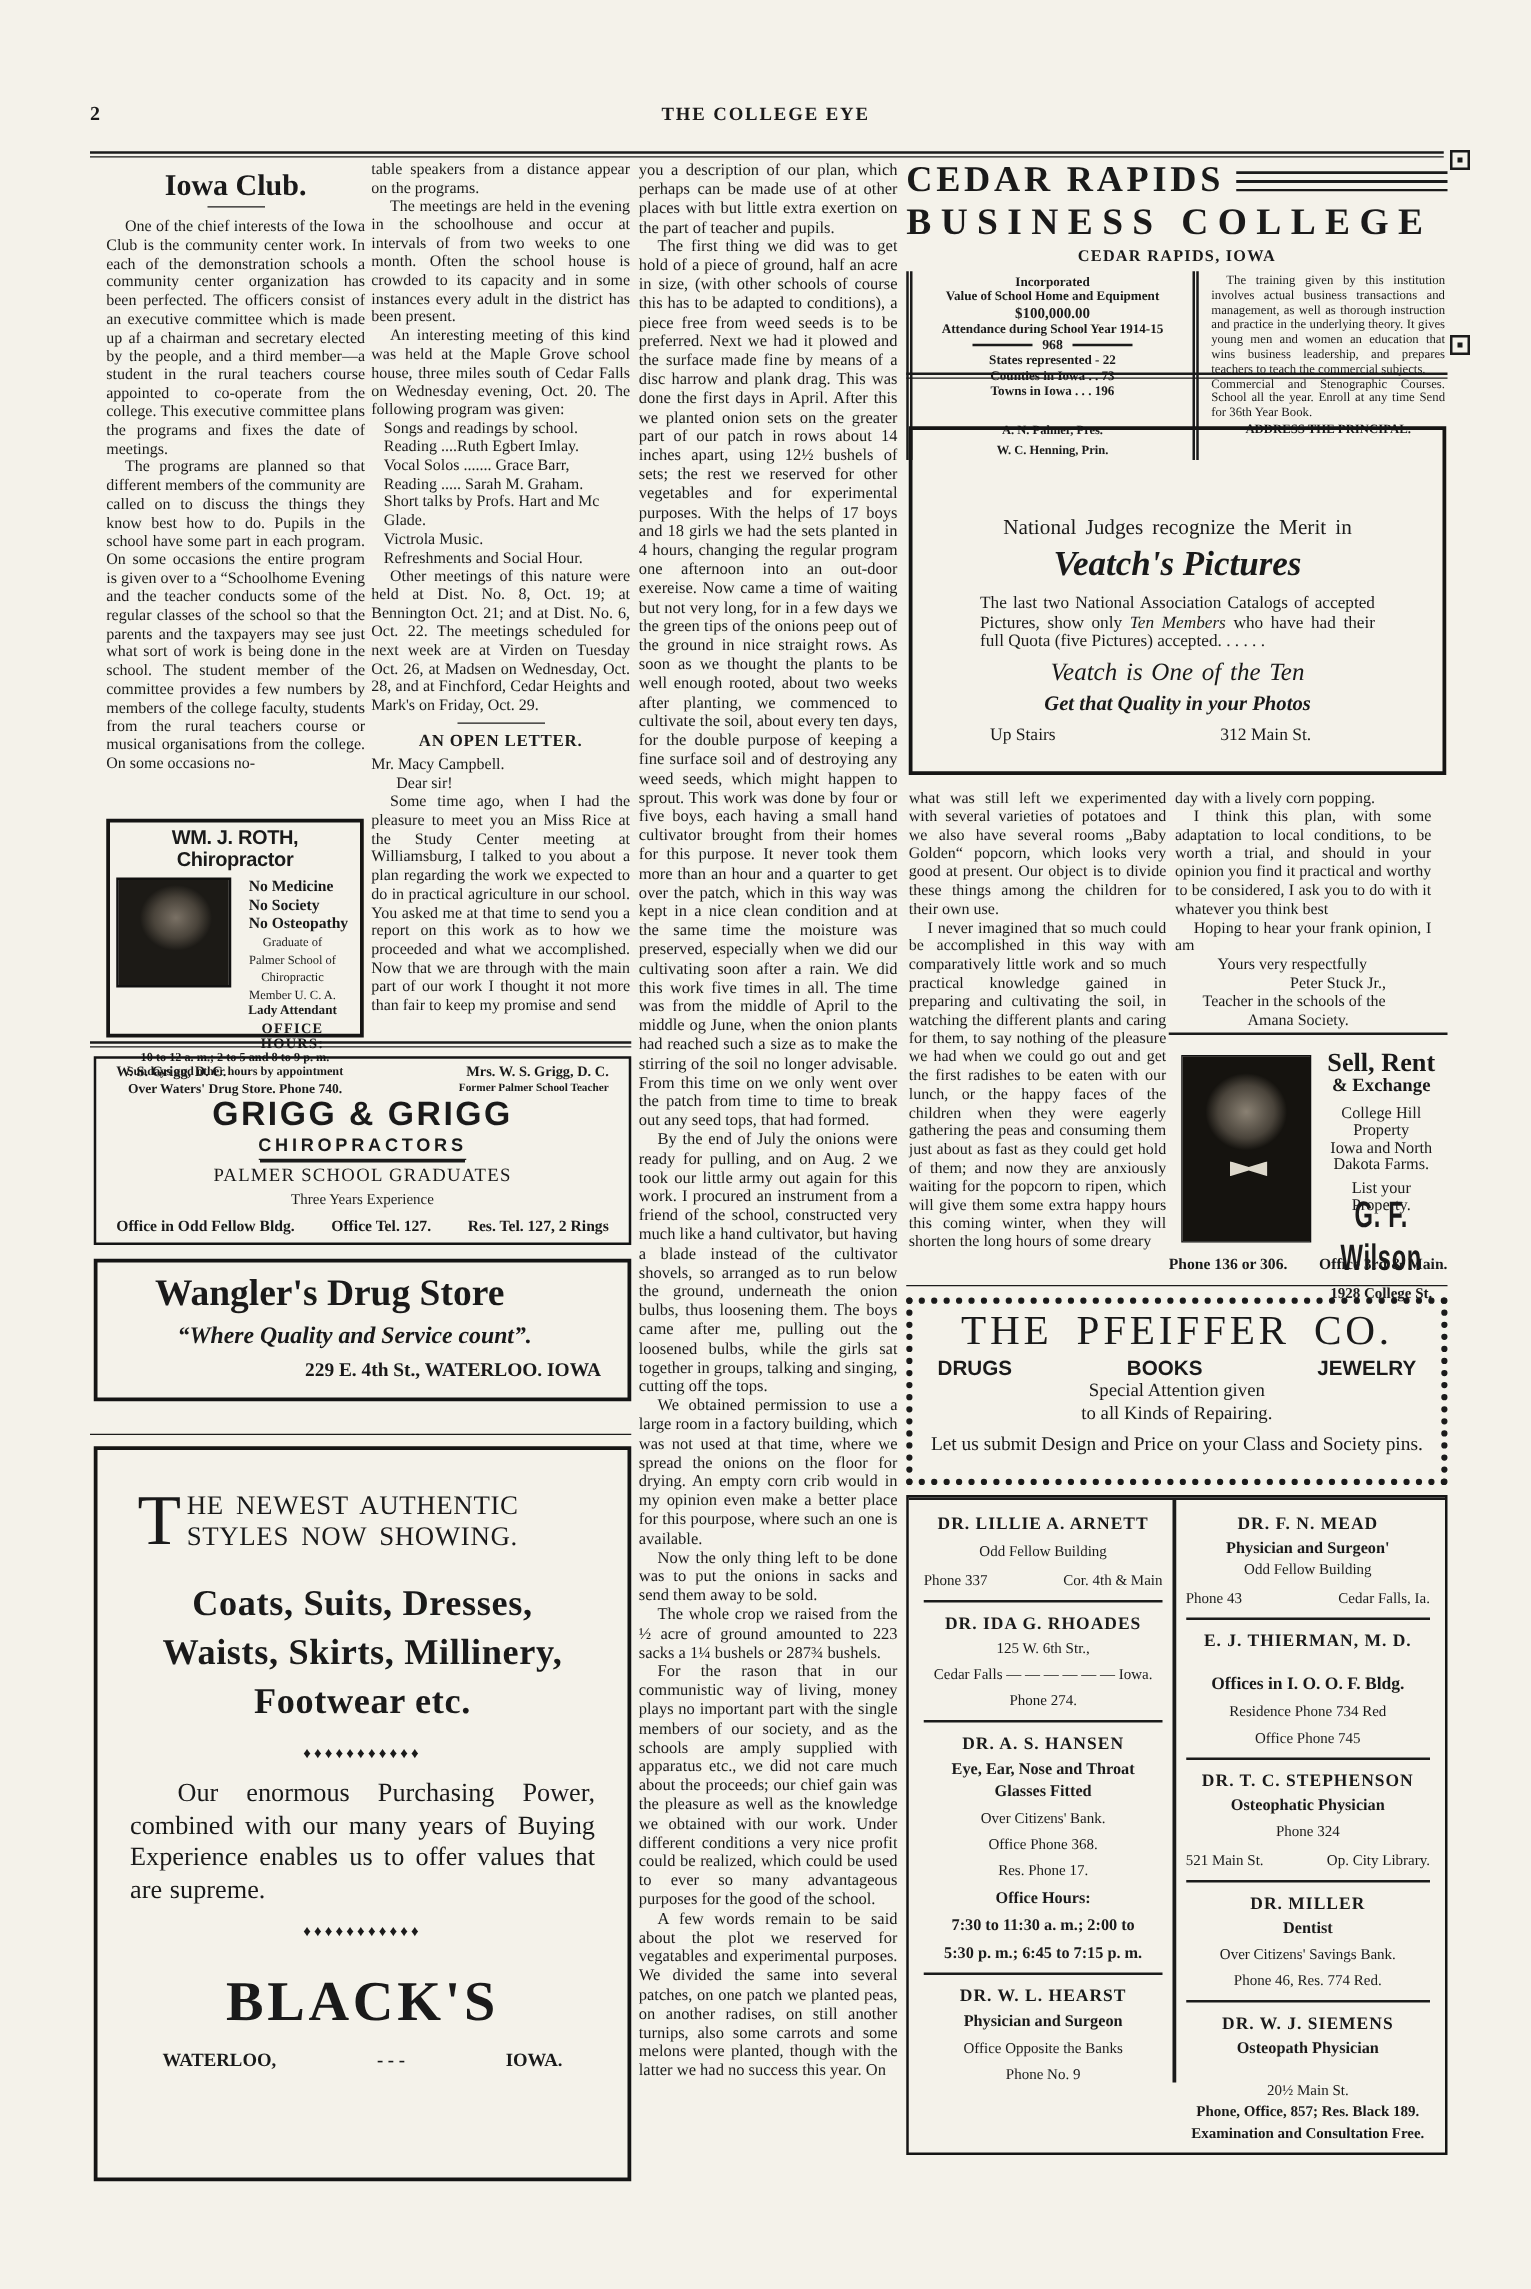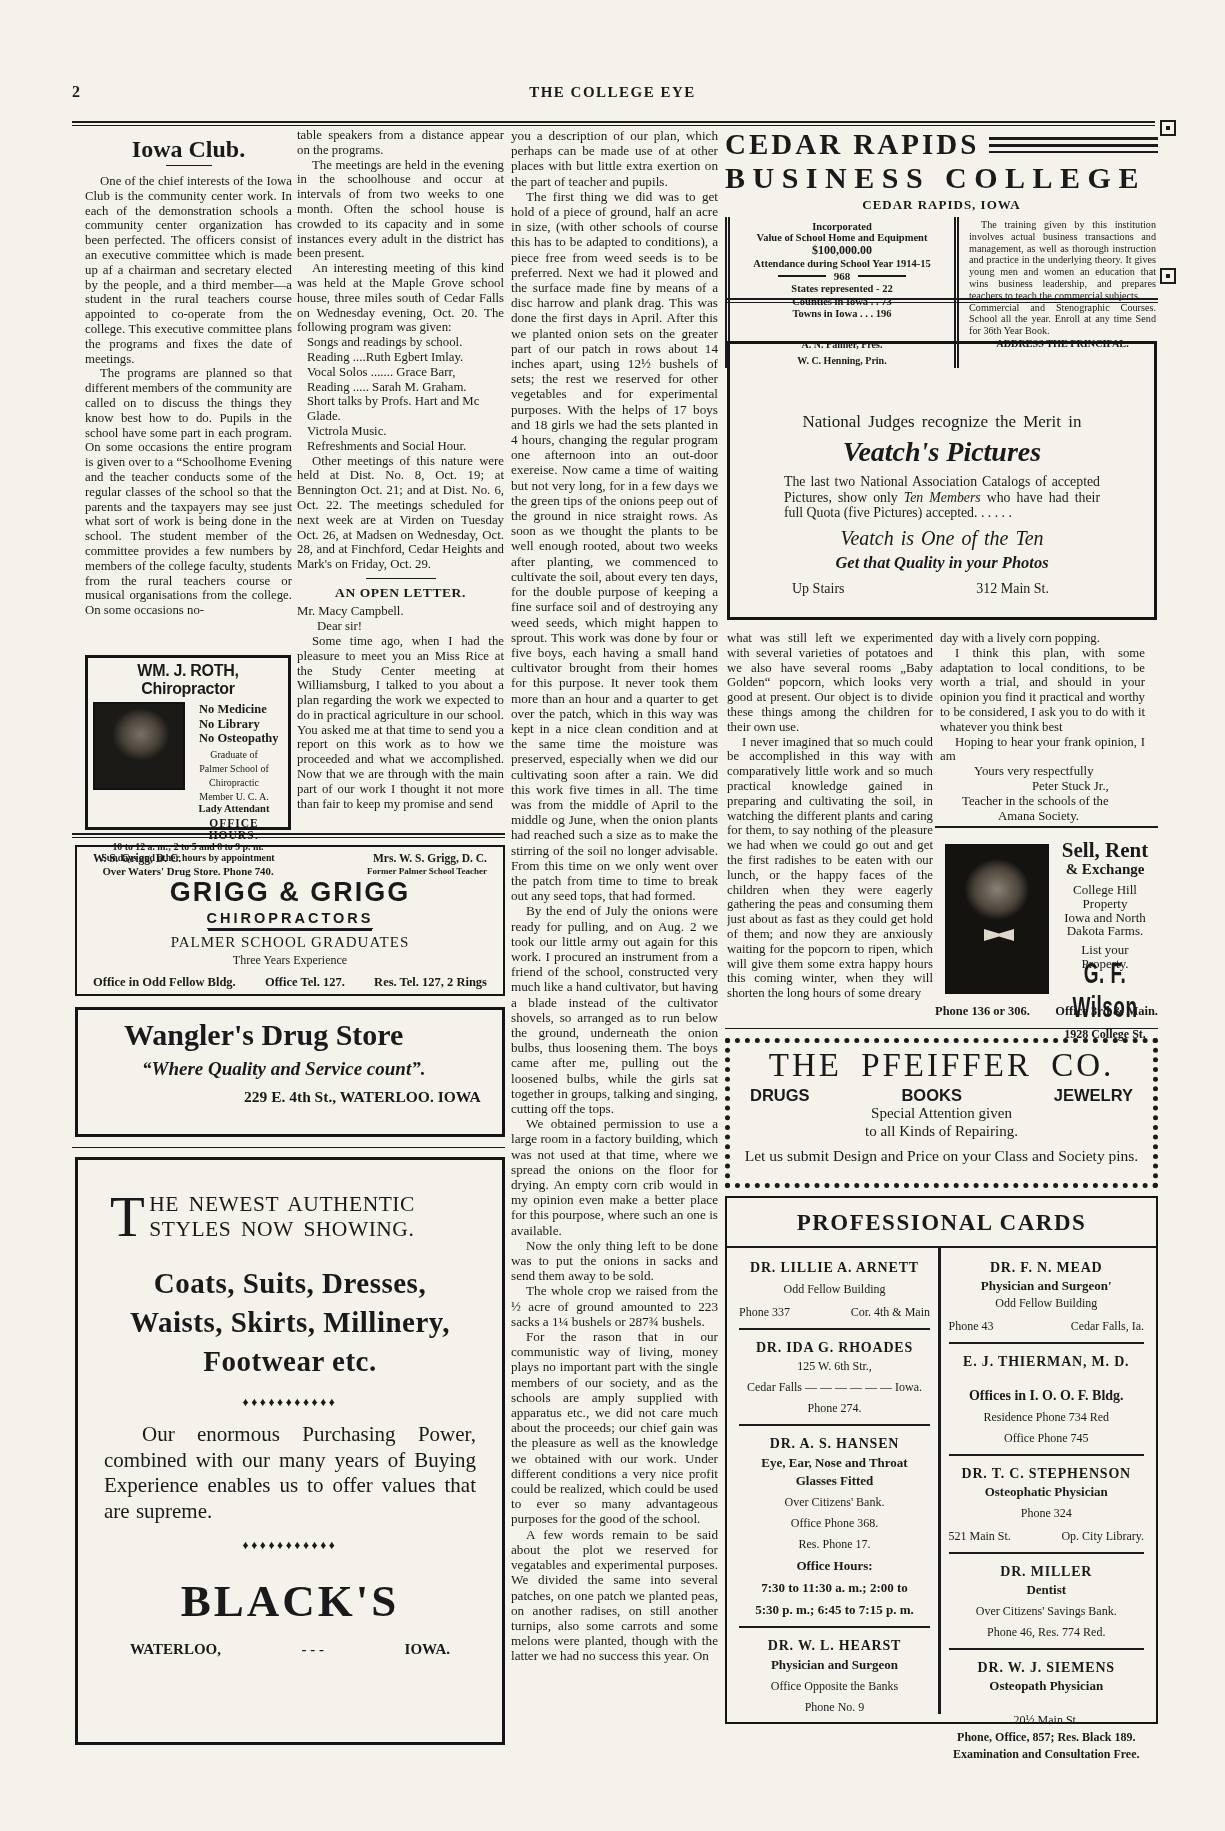--- a/index.html
+++ b/index.html
@@ -149,21 +149,21 @@
     <p class="ind">One of the chief interests of the Iowa Club is the community center work. In each of the demonstration schools a community center organization has been perfected. The officers consist of an executive committee which is made up af a chairman and secretary elected by the people, and a third member—a student in the rural teachers course appointed to co-operate from the college. This executive committee plans the programs and fixes the date of meetings.</p>
     <p class="ind">The programs are planned so that different members of the community are called on to discuss the things they know best how to do. Pupils in the school have some part in each program. On some occasions the entire program is given over to a “Schoolhome Evening and the teacher conducts some of the regular classes of the school so that the parents and the taxpayers may see just what sort of work is being done in the school. The student member of the committee provides a few numbers by members of the college faculty, students from the rural teachers course or musical organisations from the college. On some occasions no-</p>
   </div>
 
   <div class="abs roth" style="left:85px;top:655px;width:206px;height:175px;">
     <div class="roth-title">WM. J. ROTH, Chiropractor</div>
     <div class="roth-row">
       <div class="photo-roth"></div>
       <div class="roth-right">
         <div class="roth-no">No Medicine</div>
-        <div class="roth-no">No Library</div>
+        <div class="roth-no">No Society</div>
         <div class="roth-no">No Osteopathy</div>
         <div class="roth-cred">Graduate of</div>
         <div class="roth-cred">Palmer School of</div>
         <div class="roth-cred">Chiropractic</div>
         <div class="roth-cred">Member U. C. A.</div>
         <div class="roth-lady">Lady Attendant</div>
         <div class="roth-oh">OFFICE HOURS:</div>
       </div>
     </div>
     <div class="roth-hours">10 to 12 a. m.; 2 to 5 and 8 to 9 p. m.</div>
@@ -309,21 +309,21 @@
     <div class="grigg-sub"><span>CHIROPRACTORS</span></div>
     <div class="grigg-l1">PALMER SCHOOL GRADUATES</div>
     <div class="grigg-l2">Three Years Experience</div>
     <div class="grigg-bot">
       <span>Office in Odd Fellow Bldg.</span>
       <span>Office Tel. 127.</span>
       <span>Res. Tel. 127, 2 Rings</span>
     </div>
   </div>
 
-  <div class="abs wangler" style="left:75px;top:1007px;width:430px;height:130px;">
+  <div class="abs wangler" style="left:75px;top:1007px;width:430px;height:114px;">
     <div class="wangler-title">Wangler's Drug Store</div>
     <div class="wangler-tag">“Where Quality and Service count”.</div>
     <div class="wangler-addr">229 E. 4th St., WATERLOO. IOWA</div>
   </div>
   <div class="abs rule-thin" style="left:72px;top:1147px;width:433px;"></div>
 
   <div class="abs blacks" style="left:75px;top:1157px;width:430px;height:588px;">
     <div class="bl-head">
       <span class="bl-cap">T</span>
       <span>HE NEWEST AUTHENTIC</span><br>
@@ -351,21 +351,20 @@
       <span>DRUGS</span>
       <span>BOOKS</span>
       <span>JEWELRY</span>
     </div>
     <div class="pf-line">Special Attention given</div>
     <div class="pf-line">to all Kinds of Repairing.</div>
     <div class="pf-line pf-line3">Let us submit Design and Price on your Class and Society pins.</div>
   </div>
 
   <div class="abs procards" style="left:725px;top:1196px;width:433px;height:528px;">
-    <div class="pc-title">PROFESSIONAL CARDS</div>
     <div class="pc-rule"></div>
     <div class="pc-cols" style="height:466px;">
       <div class="pc-colL">
         <div class="card">
           <div class="card-name">DR. LILLIE A. ARNETT</div>
           <div class="card-line">Odd Fellow Building</div>
           <div class="card-split">
             <span>Phone 337</span>
             <span>Cor. 4th &amp; Main</span>
           </div>

